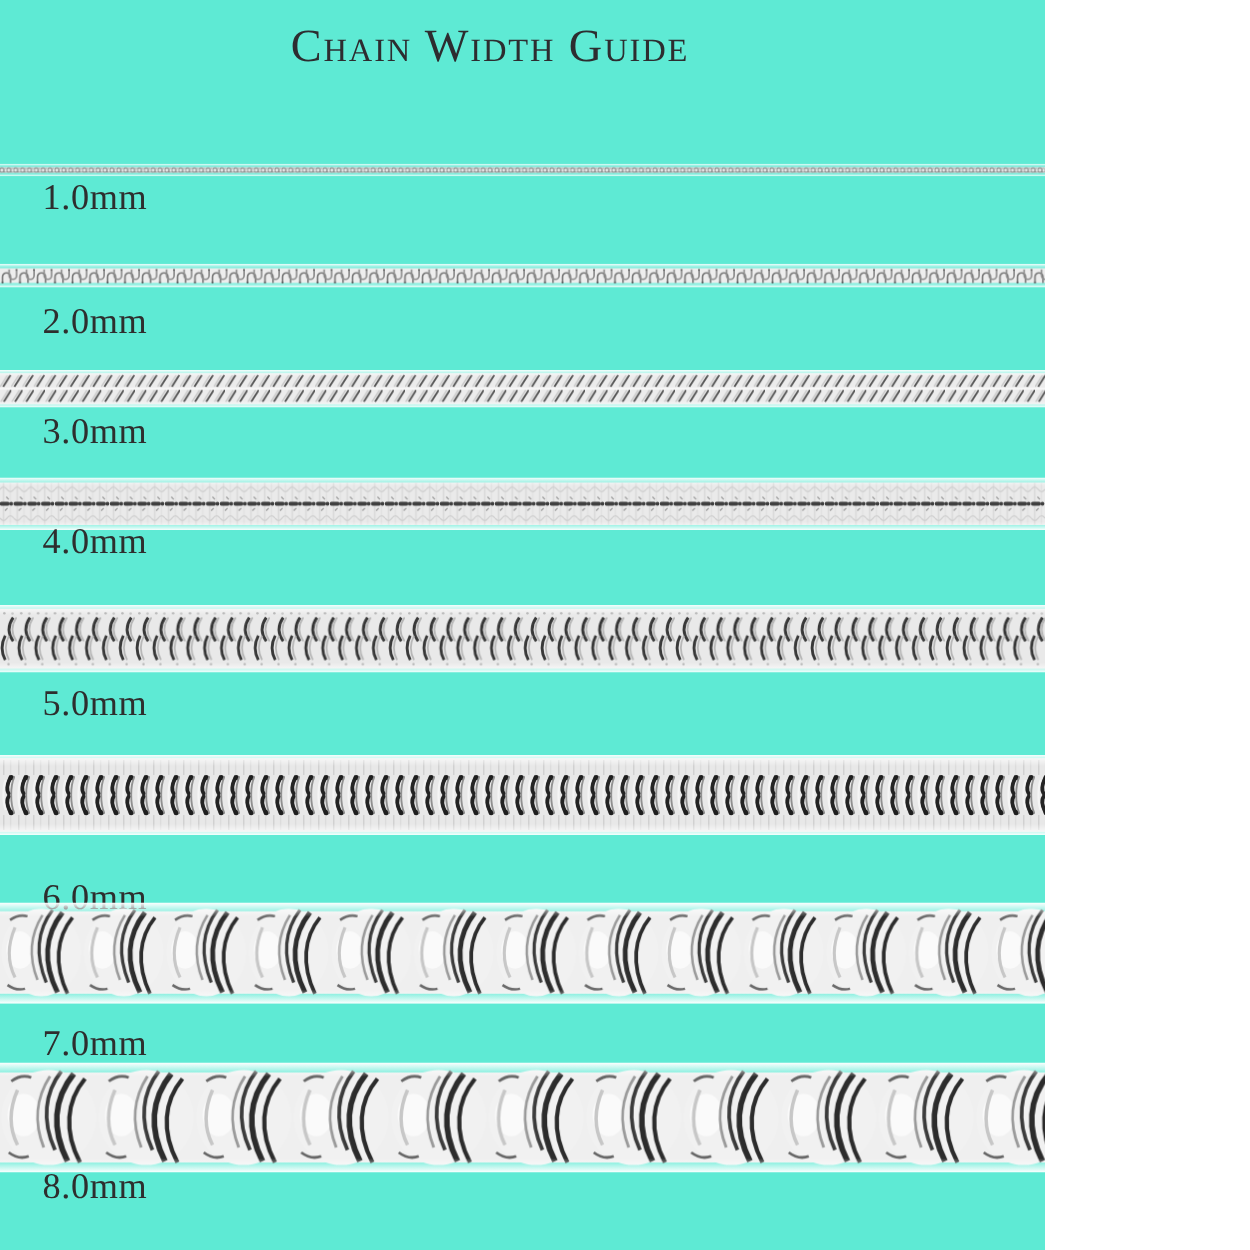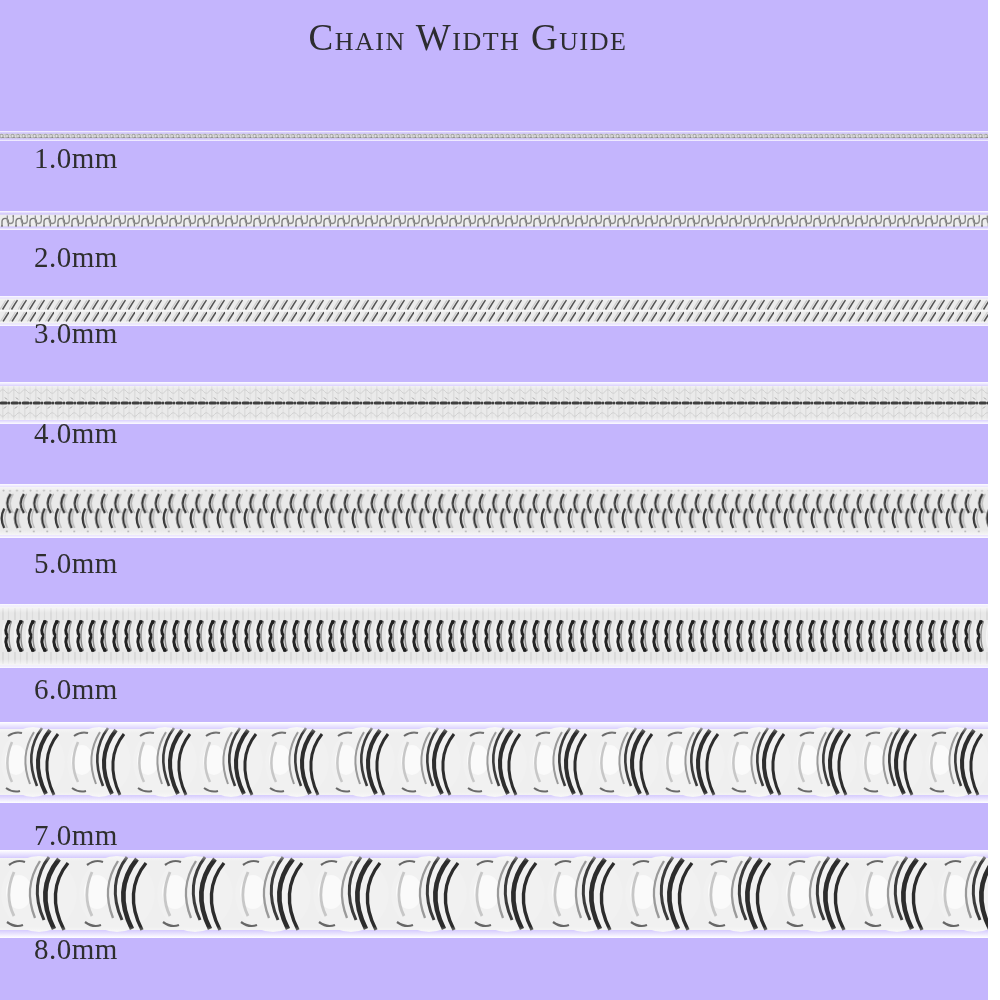--- a/index.html
+++ b/index.html
@@ -1,16 +1,16 @@
 <!DOCTYPE html>
 <html><head>
 <meta charset="utf-8">
 <style>
   html,body{margin:0;padding:0;background:#ffffff;}
-  #page{position:relative;width:988px;height:1000px;background:#c4b5fd;overflow:hidden;
+  #page{position:relative;width:836px;height:1000px;background:#5eead4;overflow:hidden;
         font-family:"Liberation Serif","DejaVu Serif",serif;}
   #title{position:absolute;top:16px;left:0;width:100%;text-align:center;
          font-variant:small-caps;font-size:37px;letter-spacing:1.5px;color:#2d2d30;
          transform:translateX(-26px);}
   .chain{position:absolute;left:0;display:block;filter:blur(0.3px);}
   .size-label{position:absolute;left:34px;font-size:29px;color:#2e2e2e;letter-spacing:0.5px;line-height:1.1;font-family:Liberation Serif, serif;}
 </style>
 </head>
 <body>
 
@@ -72,21 +72,21 @@
       <linearGradient id="c3f" x1="0" y1="0" x2="0" y2="1">
         <stop offset="0" stop-color="#fff" stop-opacity="0.95"></stop>
           <stop offset="0.18" stop-color="#fff" stop-opacity="0"></stop>
         <stop offset="0.82" stop-color="#fff" stop-opacity="0"></stop>
           <stop offset="1" stop-color="#fff" stop-opacity="0.95"></stop>
       </linearGradient>
     </defs>
     <rect width="1000" height="30" fill="url(#c3p)"></rect>
     <rect width="1000" height="30" fill="url(#c3f)"></rect>
   </svg>
-  <div class="size-label" style="top:318px">3.0mm</div>
+  <div class="size-label" style="top:330px">3.0mm</div>
 
   <svg class="chain" style="top:382px" width="1000" height="42">
     <defs>
       <pattern id="c4p" width="11" height="42" patternUnits="userSpaceOnUse">
         <rect x="0" y="4" width="11" height="34" fill="#eaeaea"></rect>
         <line x1="2.8" y1="4" x2="2.8" y2="38" stroke="#dadada" stroke-width="1.2"></line>
         <line x1="8.2" y1="4" x2="8.2" y2="38" stroke="#e2e2e2" stroke-width="1.2"></line>
         <path d="M0,9.5 q2.8,-3.6 5.5,0 q2.8,3.6 5.5,0" fill="none" stroke="#d0d0d0" stroke-width="1"></path>
         <path d="M0,32.5 q2.8,3.6 5.5,0 q2.8,-3.6 5.5,0" fill="none" stroke="#d0d0d0" stroke-width="1"></path>
         <line x1="1.3" y1="21" x2="6.3" y2="21" stroke="#3f3f3f" stroke-width="3" stroke-linecap="round"></line>
@@ -148,21 +148,21 @@
       <linearGradient id="c6f" x1="0" y1="0" x2="0" y2="1">
         <stop offset="0" stop-color="#fff" stop-opacity="0.95"></stop>
           <stop offset="0.14" stop-color="#fff" stop-opacity="0"></stop>
         <stop offset="0.86" stop-color="#fff" stop-opacity="0"></stop>
           <stop offset="1" stop-color="#fff" stop-opacity="0.95"></stop>
       </linearGradient>
     </defs>
     <rect width="1000" height="64" fill="url(#c6p)"></rect>
     <rect width="1000" height="64" fill="url(#c6f)"></rect>
   </svg>
-  <div class="size-label" style="top:674px">6.0mm</div>
+  <div class="size-label" style="top:703px">6.0mm</div>
 
   <svg class="chain" style="top:722px" width="1000" height="81">
     <defs>
       <pattern id="c7p" width="66" height="81" patternUnits="userSpaceOnUse">
         <rect x="0" y="7" width="66" height="66" fill="#efefef"></rect>
         <ellipse cx="33" cy="40" rx="32" ry="35" fill="#f1f1f1"></ellipse>
         <ellipse cx="16" cy="38" rx="11" ry="15" fill="#fafafa"></ellipse>
         <path d="M50,8 C36,26 34,48 46,72" fill="none" stroke="#2d2d2d" stroke-width="4"></path>
         <path d="M58,12 C45,28 43,50 54,73" fill="none" stroke="#2d2d2d" stroke-width="3"></path>
         <path d="M42,6 C30,22 28,42 37,64" fill="none" stroke="#3c3c3c" stroke-width="2.6"></path>

